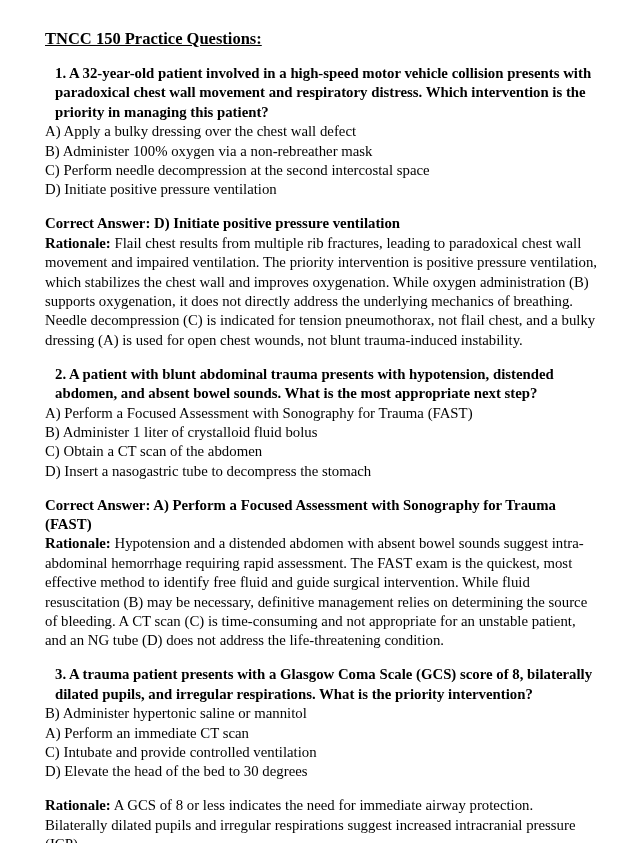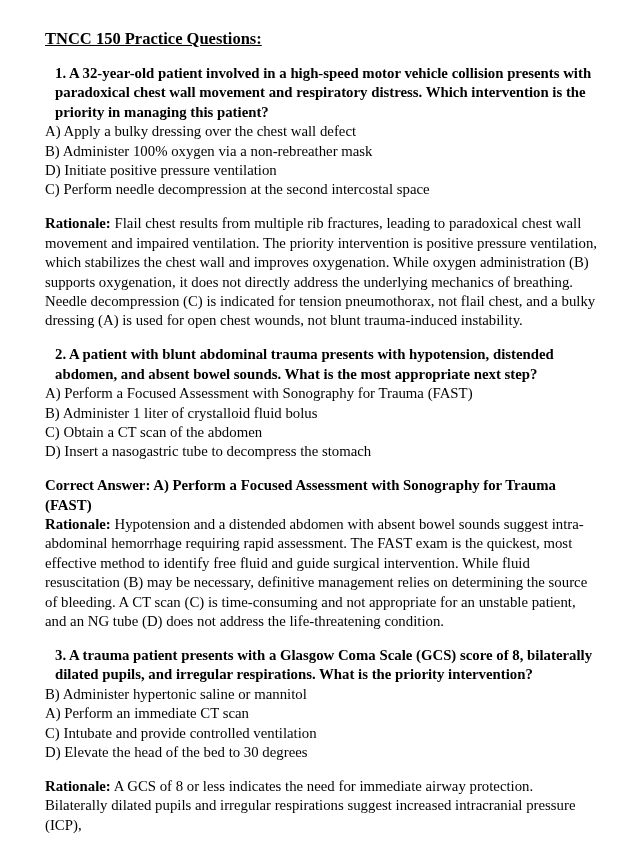--- a/index.html
+++ b/index.html
@@ -39,24 +39,25 @@
 <body>
 
 <div class="page">
 
   <h1 class="doc-title">TNCC 150 Practice Questions:</h1>
 
   <section class="qa">
     <p class="question">1. A 32-year-old patient involved in a high-speed motor vehicle collision presents with paradoxical chest wall movement and respiratory distress. Which intervention is the priority in managing this patient?</p>
     <p class="option">A) Apply a bulky dressing over the chest wall defect</p>
     <p class="option">B) Administer 100% oxygen via a non-rebreather mask</p>
+    <p class="option">C) Perform needle decompression at the second intercostal space</p>
     <p class="option">D) Initiate positive pressure ventilation</p>
-    <p class="option">C) Perform needle decompression at the second intercostal space</p>
   </section>
   <section class="qa">
+    <p class="answer-line">Correct Answer: D) Initiate positive pressure ventilation</p>
     <p class="rationale"><span class="rationale-label">Rationale:</span> <span>Flail chest results from multiple rib fractures, leading to paradoxical chest wall movement and impaired ventilation. The priority intervention is positive pressure ventilation, which stabilizes the chest wall and improves oxygenation. While oxygen administration (B) supports oxygenation, it does not directly address the underlying mechanics of breathing. Needle decompression (C) is indicated for tension pneumothorax, not flail chest, and a bulky dressing (A) is used for open chest wounds, not blunt trauma-induced instability.</span></p>
   </section>
 
   <section class="qa">
     <p class="question">2. A patient with blunt abdominal trauma presents with hypotension, distended abdomen, and absent bowel sounds. What is the most appropriate next step?</p>
     <p class="option">A) Perform a Focused Assessment with Sonography for Trauma (FAST)</p>
     <p class="option">B) Administer 1 liter of crystalloid fluid bolus</p>
     <p class="option">C) Obtain a CT scan of the abdomen</p>
     <p class="option">D) Insert a nasogastric tube to decompress the stomach</p>
   </section>

